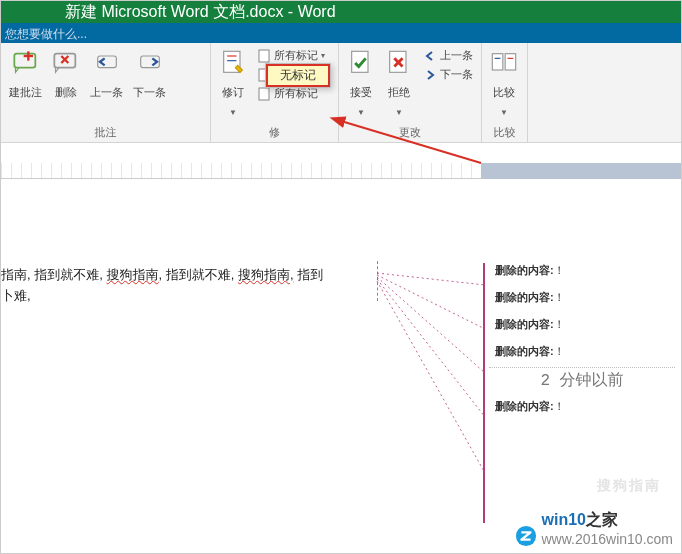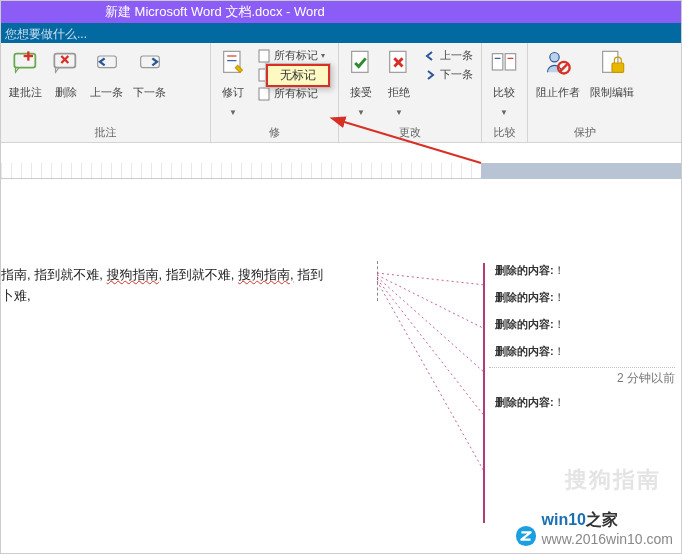--- a/index.html
+++ b/index.html
@@ -1,17 +1,17 @@
 <!DOCTYPE html>
 <html><head>
 <meta charset="utf-8">
 <style>
   * { margin: 0; padding: 0; box-sizing: border-box; font-family: "Microsoft YaHei", sans-serif; }
   body { width: 682px; height: 554px; background: #fff; position: relative; overflow: hidden; border: 1px solid #ccc; }
-  .titlebar { background: #8b5cf6; color: #fff; height: 22px; display: flex; align-items: center; padding-left: 104px; font-size: 13px; }
+  .titlebar { background: #15803d; color: #fff; height: 22px; display: flex; align-items: center; padding-left: 64px; font-size: 16px; }
   .tellme { background: #0369a1; color: #d0dff0; font-size: 12px; padding: 3px 4px; height: 20px; }
   .ribbon { background: #f3f3f3; border-bottom: 1px solid #d4d4d4; display: flex; height: 100px; }
   .group { border-right: 1px solid #d4d4d4; padding: 4px 6px 2px 6px; display: flex; flex-direction: column; justify-content: space-between; position: relative; }
   .group-body { display: flex; gap: 6px; align-items: flex-start; flex: 1; }
   .group-footer { text-align: center; font-size: 11px; color: #666; padding-top: 2px; }
   .btn-lg { display: flex; flex-direction: column; align-items: center; gap: 8px; cursor: pointer; padding: 2px; }
   .btn-lg .ico { width: 28px; height: 28px; }
   .btn-lg .lbl { font-size: 11px; color: #444; }
   .stack { display: flex; flex-direction: column; gap: 2px; }
   .stack-item { font-size: 11px; color: #444; display: flex; align-items: center; gap: 3px; cursor: pointer; padding: 1px 2px; white-space: nowrap; }
@@ -24,27 +24,27 @@
   .ruler { position: absolute; top: 20px; left: 0; right: 0; height: 16px; border-bottom: 1px solid #ccc; }
   .ruler .rline { position: absolute; top: 0; left: 0; right: 200px; height: 16px; background: repeating-linear-gradient(90deg, #bbb 0, #bbb 1px, transparent 1px, transparent 10px); opacity: 0.35; }
   .ruler .rdark { position: absolute; top: 0; right: 0; width: 200px; height: 16px; background: #b8c4d4; }
   .page-text { position: absolute; top: 122px; left: 0; width: 376px; font-size: 13px; color: #222; line-height: 1.6; }
   .page-text .wavy { text-decoration: underline wavy #d93025; text-decoration-thickness: 1px; }
   .text-boundary { position: absolute; top: 118px; left: 376px; width: 1px; height: 40px; border-left: 1px dashed #888; }
   .revisions { position: absolute; top: 114px; right: 6px; width: 186px; font-size: 11px; color: #333; }
   .rev-left-bar { position: absolute; top: 120px; right: 196px; width: 2px; height: 260px; background: #b53a7a; }
   .rev-item { padding: 6px 2px 6px 6px; position: relative; }
   .rev-item .rlabel { font-weight: bold; }
-  .time-sep { border-top: 1px dotted #bfbfbf; margin: 2px 0; text-align: right; font-size: 12px; color: #777; padding-top: 2px; }
+  .time-sep { border-top: 1px dotted #bfbfbf; margin: 2px 0; text-align: center; font-size: 16px; color: #777; padding-top: 2px; font-family: Liberation Mono, monospace; }
   .connectors { position: absolute; top: 0; left: 0; pointer-events: none; }
   .arrow-red { position: absolute; top: 0; left: 0; pointer-events: none; z-index: 40; }
   .watermark-logo { position: absolute; right: 8px; bottom: 8px; font-size: 16px; display: flex; align-items: flex-end; gap: 4px; color: #1a6fb5; font-weight: bold; margin-top: 20px; }
   .watermark-logo .sub { font-size: 14px; color: #888; font-weight: normal; display: block; }
   .watermark-logo .z { width: 22px; height: 22px; }
-  .faint-wm { position: absolute; right: 20px; bottom: 60px; color: #e4e4e4; font-size: 22px; font-weight: bold; letter-spacing: 2px; }
+  .faint-wm { position: absolute; right: 20px; bottom: 60px; color: #e4e4e4; font-size: 14px; font-weight: bold; letter-spacing: 2px; }
   .chev { font-size: 8px; color: #666; }
 </style>
 </head>
 <body>
 
 <div class="titlebar">
   <span>新建 Microsoft Word 文档.docx - Word</span>
 </div>
 <div class="tellme">
   <span>您想要做什么...</span>
@@ -173,42 +173,20 @@
             <line x1="4" y1="8" x2="9" y2="8" stroke="#2b579a"></line>
             <line x1="15" y1="8" x2="20" y2="8" stroke="#d93025"></line>
           </svg>
         <span class="lbl">比较</span>
         <span class="chev">▼</span>
       </div>
     </div>
     <div class="group-footer">比较</div>
   </div>
 
-  <div class="group" style="min-width:110px;border-right:none;">
-    <div class="group-body">
-      <div class="btn-lg">
-        <svg class="ico" viewBox="0 0 24 24">
-            <circle cx="9" cy="7" r="4" fill="#bcd2e8" stroke="#2b579a"></circle>
-            <path d="M3 20c0-4 3-6 6-6s6 2 6 6" fill="#bcd2e8" stroke="#2b579a"></path>
-            <circle cx="17" cy="16" r="5" fill="none" stroke="#d93025" stroke-width="2"></circle>
-            <line x1="14" y1="19" x2="20" y2="13" stroke="#d93025" stroke-width="2"></line>
-          </svg>
-        <span class="lbl">阻止作者</span>
-      </div>
-      <div class="btn-lg">
-        <svg class="ico" viewBox="0 0 24 24">
-            <rect x="4" y="2" width="13" height="18" fill="#fff" stroke="#999"></rect>
-            <rect x="12" y="12" width="10" height="8" rx="1" fill="#e6b800" stroke="#c99700"></rect>
-            <path d="M14 12v-2a3 3 0 016 0v2" fill="none" stroke="#c99700"></path>
-          </svg>
-        <span class="lbl">限制编辑</span>
-      </div>
-    </div>
-    <div class="group-footer">保护</div>
-  </div>
 </div>
 
 <div class="dropdown-popup">
   <div class="item highlight"><span>无标记</span></div>
 </div>
 
 <svg class="arrow-red" width="682" height="300">
   <defs>
       <marker id="ah" markerWidth="10" markerHeight="10" refX="2" refY="3" orient="auto">
         <path d="M0,0 L0,6 L8,3 z" fill="#d93025"></path>

